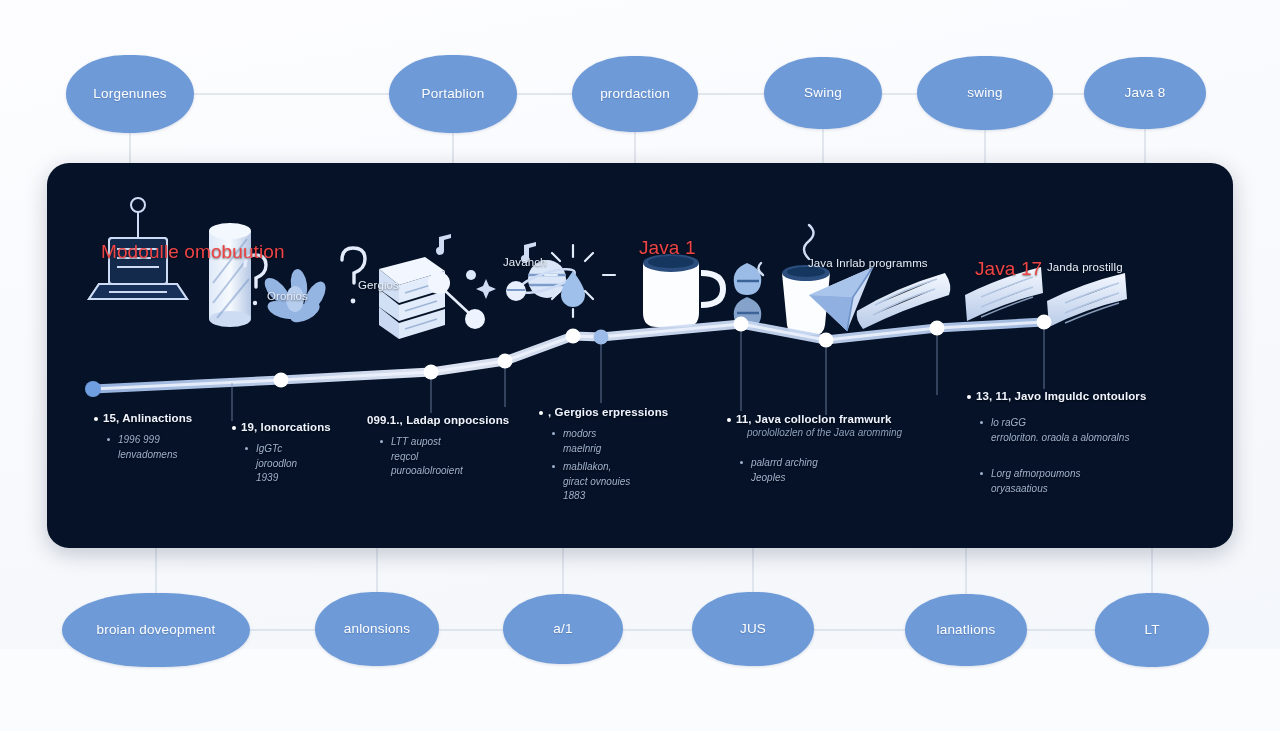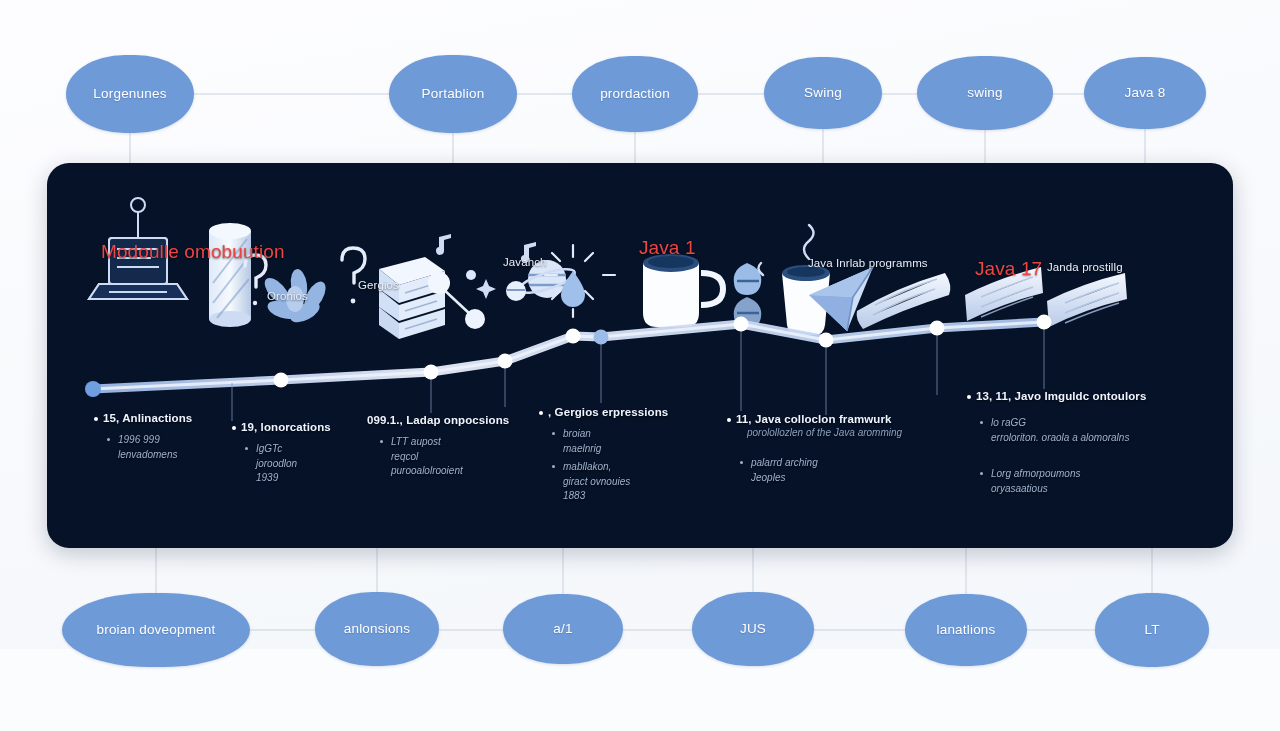--- a/index.html
+++ b/index.html
@@ -415,21 +415,21 @@
       </div>
     </div>
 
     <div class="bullet-group" style="left:492px;top:243px;">
       <div class="b-head">
         <span class="dot"></span>
         <span>, Gergios erpressions</span>
       </div>
       <div class="b-sub">
         <span class="dot"></span>
-        <span style="white-space:pre-line;">broian
+        <span style="white-space:pre-line;">modors
 maelnrig</span>
       </div>
       <div class="b-sub" style="margin-top:4px;">
         <span class="dot"></span>
         <span style="white-space:pre-line;">mabllakon,
 giract ovnouies
 1883</span>
       </div>
     </div>
 

